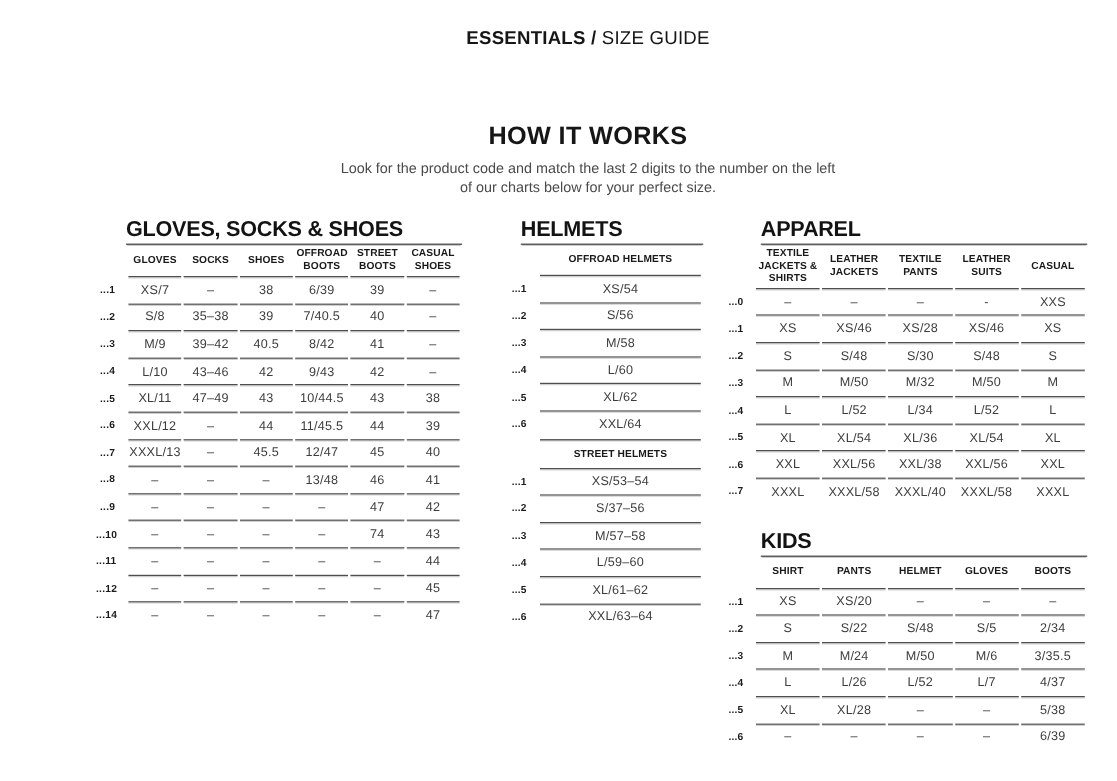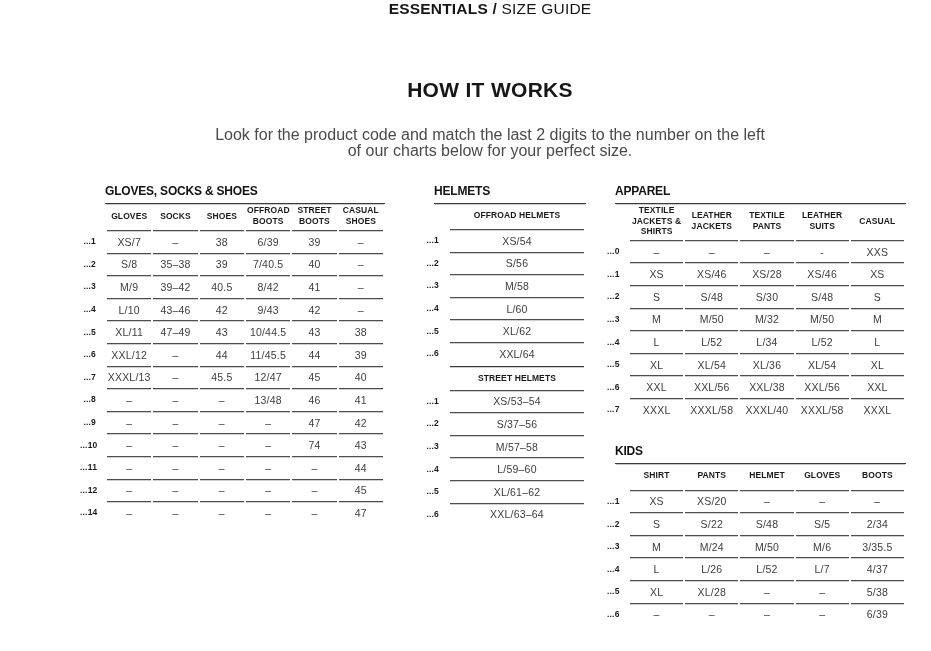--- a/index.html
+++ b/index.html
@@ -1,37 +1,37 @@
 <!DOCTYPE html>
 <html><head>
 <meta charset="utf-8">
 <style>
   * { box-sizing: border-box; }
   html,body { margin:0; padding:0; background:#ffffff; }
   body { font-family:"Liberation Sans", sans-serif; }
   .page { position:relative; width:931px; height:651px; background:#fff; overflow:hidden; }
 
   .head-wrap { position:absolute; left:49px; right:0; top:0; text-align:center; color:#161616; }
-  .breadcrumb { margin-top:0; font-size:15.5px; letter-spacing:.2px; }
+  .breadcrumb { margin-top:24px; font-size:15.5px; letter-spacing:.2px; }
   .bc-bold { font-weight:bold; }
   .bc-rest { font-weight:normal; }
   .how { margin:60px 0 0; font-size:21px; font-weight:bold; letter-spacing:.3px; }
-  .sub { margin:25px 0 0; font-size:16px; line-height:16px; color:#4a4a4a; }
+  .sub { margin:6px 0 0; font-size:12px; line-height:16px; color:#4a4a4a; }
 
   .col { position:absolute; top:183px; }
   .col1 { left:78px;  width:307px; }
   .col2 { left:420px; width:166px; }
   .col3 { left:605px; width:301px; }
 
-  .ttl { margin:0; font-size:12px; line-height:17px; font-weight:bold; color:#131313;
+  .ttl { margin:0; font-size:18px; line-height:17px; font-weight:bold; color:#131313;
          letter-spacing:-.2px; padding-bottom:3px;
          border-bottom:1px solid #3a3a3a; box-shadow:0 2px 0 -1px #c9c9c9; }
   .col1 .ttl { margin-left:27px; }
   .col2 .ttl { margin-left:14px; }
-  .col3 .ttl { margin-left:10px; }
+  .col3 .ttl { margin-left:29px; }
 
   table.sizes { width:100%; table-layout:fixed; border-collapse:separate; border-spacing:2px 0; margin-top:1px; }
   .sizes th { font-size:8.5px; font-weight:bold; color:#1a1a1a; text-align:center; vertical-align:middle;
               height:25px; line-height:1.25; padding:0 1px 3px; letter-spacing:.1px; }
   .col2 .sizes th { height:24px; }
   .sizes th.gutter { width:25px; padding:0; }
   .col2 .sizes th.gutter { width:26px; }
   .col3 .sizes th.gutter { width:21px; }
 
   .sizes td { font-size:10.5px; color:#3d3d3d; text-align:center; vertical-align:middle;

